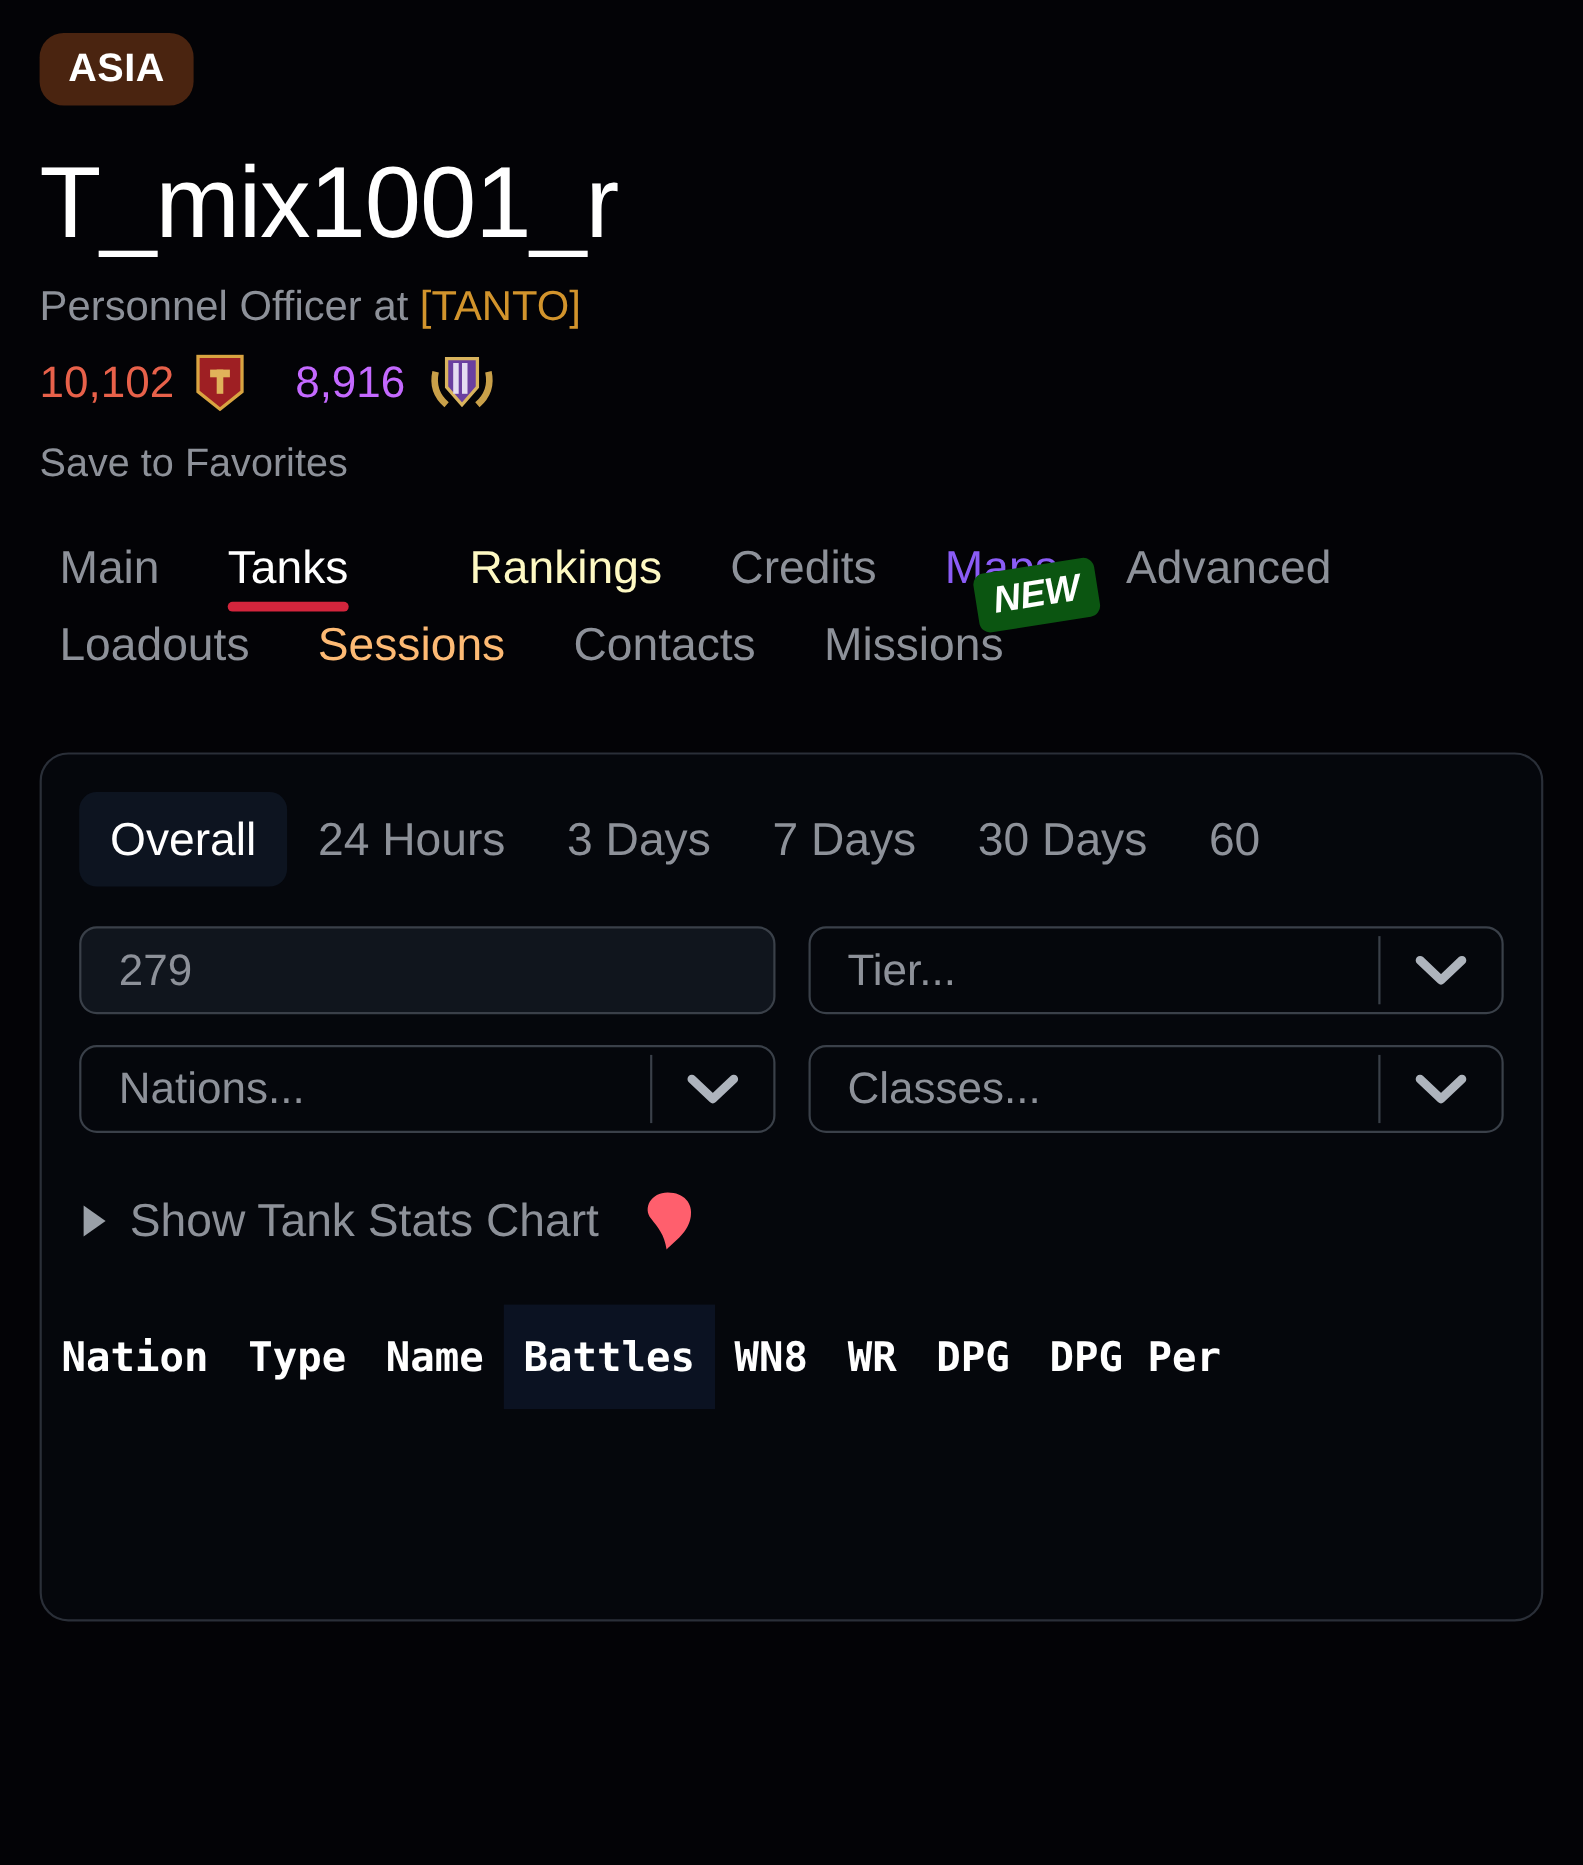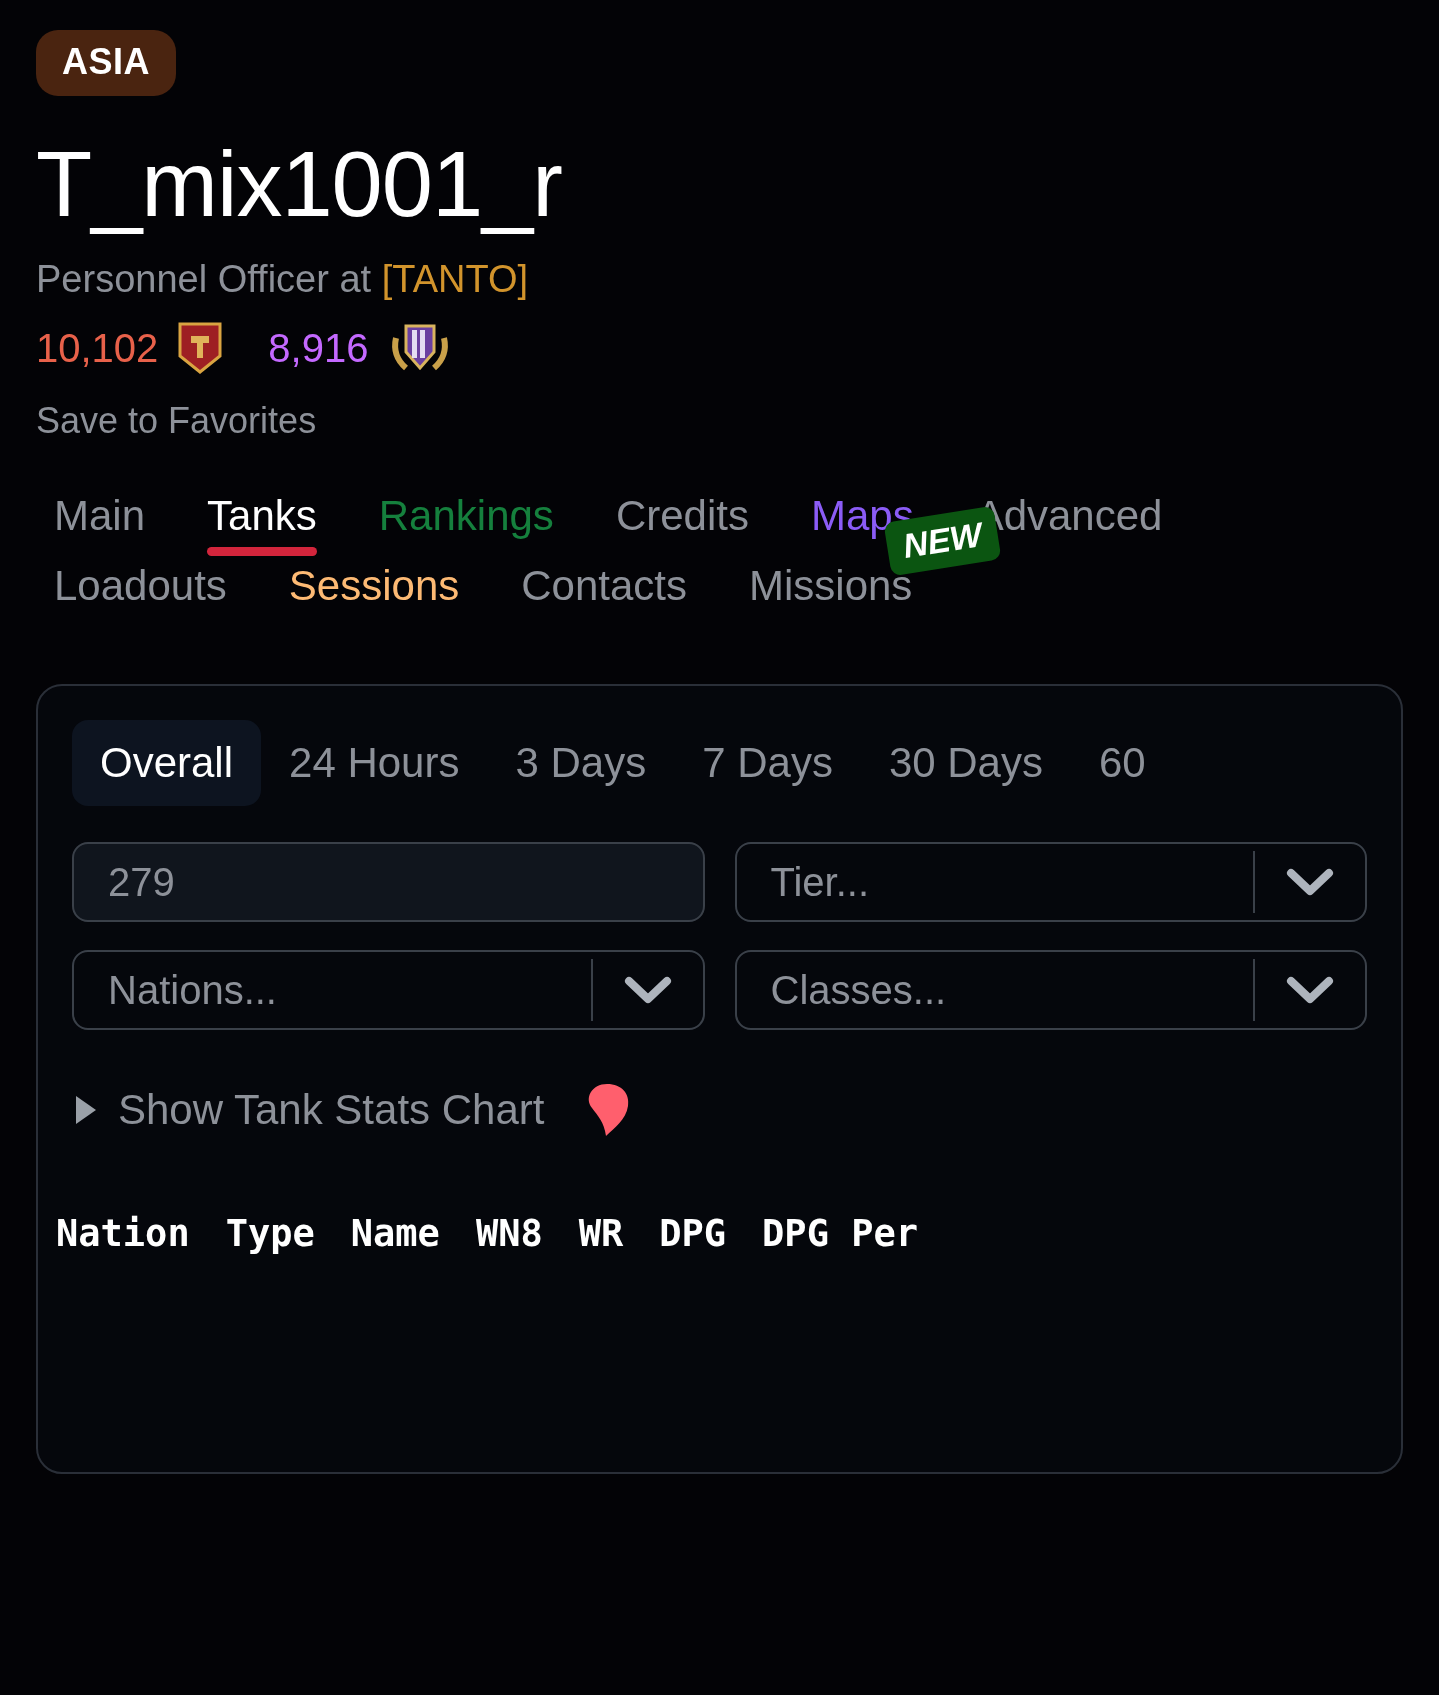--- a/index.html
+++ b/index.html
@@ -273,21 +273,21 @@
       </div>
 
     </div>
 
     <div class="save-fav">Save to Favorites</div>
   </div>
 
   <div class="tabs">
     <div class="tab" style="color:#8d9199" id="t0">Main</div>
     <div class="tab active" id="t1">Tanks</div>
-    <div class="tab" id="t2" style="color: #15803d;">Rankings</div>
+    <div class="tab" id="t2" style="color: #fef9c3; margin-left: 48px;">Rankings</div>
     <div class="tab" id="t3" style="color: rgb(141, 145, 153);">Credits</div>
     <div class="tab" id="t4" style="color: #8b5cf6;">Maps</div>
     <div class="tab" id="t5" style="color: rgb(141, 145, 153);">Advanced</div>
 
     <div class="tab" id="t6" style="color: rgb(141, 145, 153);">Loadouts</div>
     <div class="tab" id="t7" style="color: #fdba74;">Sessions</div>
     <div class="tab" id="t8" style="color: rgb(141, 145, 153);">Contacts</div>
     <div class="tab-wrap">
       <div class="tab" id="t9" style="color: rgb(141, 145, 153); text-align: center;">Missions</div>
       <div class="new-badge">NEW</div>
@@ -350,20 +350,21 @@
         <svg width="50" height="56" viewBox="0 0 50 56">
           <path d="M25 2 C40 2 48 12 46 24 C44 38 32 46 24 54 C22 40 16 34 10 26 C2 16 10 2 25 2 Z" fill="#ff5f6d"></path>
         </svg>
       </span>
     </div>
 
     <div class="table-head">
       <div class="th">Nation</div>
       <div class="th">Type</div>
       <div class="th">Name</div>
+      <div class="th sorted">Battles</div>
       <div class="th">WN8</div>
       <div class="th">WR</div>
       <div class="th">DPG</div>
       <div class="th">DPG Per</div>
     </div>
 
   </div>
 
 </div>
 

